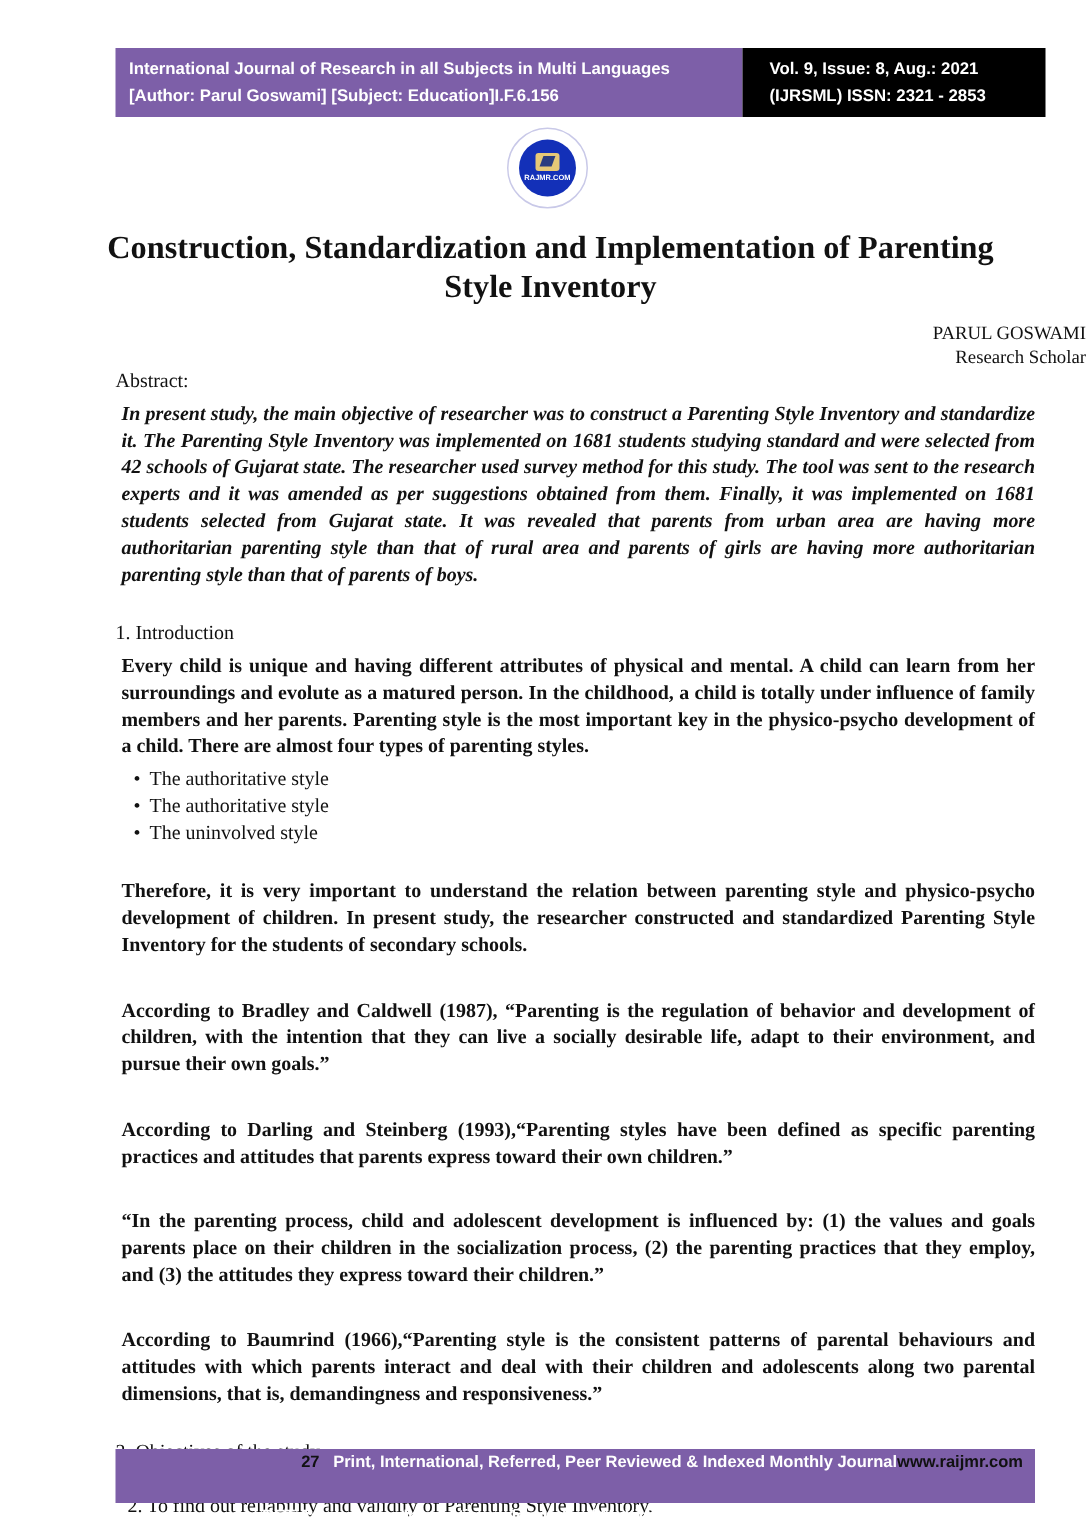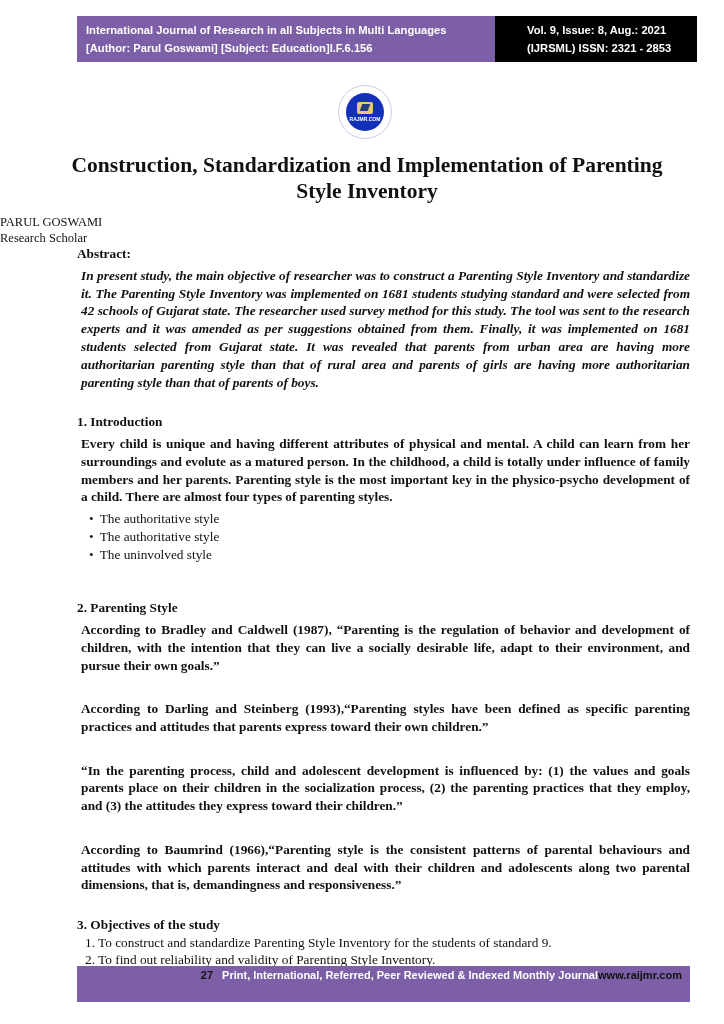--- a/index.html
+++ b/index.html
@@ -1,28 +1,28 @@
 <!DOCTYPE html>
 <html><head>
 <meta charset="utf-8">
 <style>
   html, body { margin:0; padding:0; }
   body { width:724px; height:1024px; background:#ffffff; position:relative; overflow:hidden; font-family:"Liberation Serif", serif; color:#111; }
-  .hdr { position:absolute; left:77px; top:16px; width:620px; height:46px; display:flex; }
+  .hdr { position:absolute; left:77px; top:32px; width:620px; height:46px; display:flex; }
   .hdr-left { background:#7d5fa8; width:418px; color:#fff; font-family:"Liberation Sans", sans-serif; font-size:11.2px; font-weight:bold; padding:5px 0 0 9px; box-sizing:border-box; line-height:18px; }
-  .hdr-right { background:#000; flex:1; color:#fff; font-family:"Liberation Sans", sans-serif; font-size:11.2px; font-weight:bold; padding:5px 0 0 32px; box-sizing:border-box; line-height:18px; }
+  .hdr-right { background:#000; flex:1; color:#fff; font-family:"Liberation Sans", sans-serif; font-size:11.2px; font-weight:bold; padding:5px 0 0 18px; box-sizing:border-box; line-height:18px; }
   .logo { position:absolute; left:338px; top:85px; width:52px; height:52px; border-radius:50%; background:#fff; border:1px solid #c9c9e8; display:flex; align-items:center; justify-content:center; }
   .logo-inner { width:38px; height:38px; border-radius:50%; background:#1330b8; display:flex; flex-direction:column; align-items:center; justify-content:center; }
   .logo-emblem { width:16px; height:12px; background:#e6c877; border-radius:2px; position:relative; }
   .logo-emblem:after { content:""; position:absolute; left:4px; top:2px; width:8px; height:7px; background:#2a3c80; transform:skewX(-20deg); }
   .logo-text { color:#fff; font-size:5px; font-family:"Liberation Sans", sans-serif; font-weight:bold; margin-top:2px; }
   .title { position:absolute; left:70px; top:152px; width:594px; text-align:center; font-weight:bold; font-size:21.5px; line-height:26px; }
-  .author { position:absolute; left:0; top:214px; width:724px; text-align:left; font-size:12.5px; line-height:16px; }
+  .author { position:absolute; left:0; top:214px; width:724px; text-align:right; font-size:12.5px; line-height:16px; }
   .content { position:absolute; left:77px; top:245px; width:617px; font-size:13.3px; line-height:17.8px; }
-  .h { font-weight:bold; font-size:13.3px; }
+  .h { font-weight:normal; font-size:13.3px; }
   .abstract { font-style:italic; text-align:justify; text-align-last:left; }
   p { margin:4px; text-align:justify;font-weight:bold; }
   .gap { height:17.8px; }
   ul { margin:0; padding:0 0 0 12px; list-style:none; }
   ul li:before { content:"\2022"; margin-right:6px; }
   ol { margin:0; padding:0 0 0 8px; list-style:none; }
   .ftr { position:absolute; left:77px; top:966px; width:613px; height:36px; background:#7d5fa8; font-family:"Liberation Sans", sans-serif; font-size:11px; font-weight:bold; color:#fff; }
   .ftr-row1 { position:absolute; left:8px; top:3px; width:597px; display:flex; justify-content:flex-end; }
   .ftr-num { color:#111; margin-right:6px; }
   .ftr-url { color:#111; }
@@ -62,23 +62,23 @@
   <div class="gap"></div>
 
   <div class="h">1. Introduction</div>
   <p>Every child is unique and having different attributes of physical and mental. A child can learn from her surroundings and evolute as a matured person. In the childhood, a child is totally under influence of family members and her parents. Parenting style is the most important key in the physico-psycho development of a child. There are almost four types of parenting styles.</p>
   <ul>
     <li>The authoritative style</li>
     <li>The authoritative style</li>
     <li>The uninvolved style</li>
   </ul>
   <div class="gap"></div>
+  <p>Therefore, it is very important to understand the relation between parenting style and physico-psycho development of children. In present study, the researcher constructed and standardized Parenting Style Inventory for the students of secondary schools.</p>
   <div class="gap"></div>
 
-  <div class="h">2. Parenting Style</div>
   <p>According to Bradley and Caldwell (1987), “Parenting is the regulation of behavior and development of children, with the intention that they can live a socially desirable life, adapt to their environment, and pursue their own goals.”</p>
   <div class="gap"></div>
   <p>According to Darling and Steinberg (1993),“Parenting styles have been defined as specific parenting practices and attitudes that parents express toward their own children.”</p>
   <div class="gap"></div>
   <p>“In the parenting process, child and adolescent development is influenced by: (1) the values and goals parents place on their children in the socialization process, (2) the parenting practices that they employ, and (3) the attitudes they express toward their children.”</p>
   <div class="gap"></div>
   <p>According to Baumrind (1966),“Parenting style is the consistent patterns of parental behaviours and attitudes with which parents interact and deal with their children and adolescents along two parental dimensions, that is, demandingness and responsiveness.”</p>
   <div class="gap"></div>
 
   <div class="h">3. Objectives of the study</div>

